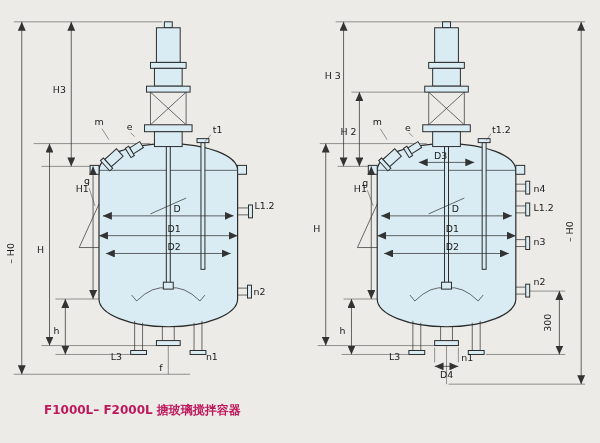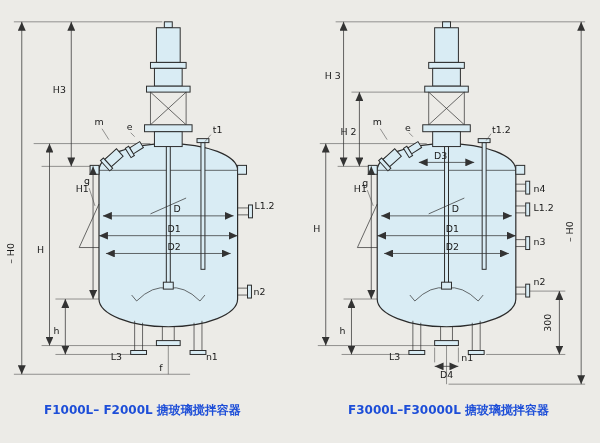--- a/index.html
+++ b/index.html
@@ -10,21 +10,21 @@
     overflow:hidden;
   }
   .sheet{display:flex;padding-top:4px;}
   figure{margin:0;width:300px;}
   svg{display:block;}
   svg text{
     font-size:9.5px;fill:#1a1a1a;
     font-family:"DejaVu Sans",sans-serif;
   }
   figcaption{
-    font-size:12px;font-weight:bold;color:#1d4ed8;
+    font-size:12px;font-weight:bold;color:#be185d;
     margin-top:2px;white-space:nowrap;
   }
   .cap-left{padding-left:44px;}
   .cap-right{padding-left:48px;}
   .dim{stroke:#333;fill:none;stroke-width:.75;}
   .ext{stroke:#444;fill:none;stroke-width:.55;}
   .lead{stroke:#444;fill:none;stroke-width:.55;}
   .part{fill:#d9ecf4;stroke:#2b2b2b;stroke-width:1;}
   .shell{fill:#d9ecf4;stroke:#2b2b2b;stroke-width:1.2;}
   .thin{stroke:#2b2b2b;stroke-width:.7;fill:none;}
@@ -326,16 +326,15 @@
         <text x="194" y="130">t1.2</text>
         <text x="236" y="190">n4</text>
         <text x="236" y="209">L1.2</text>
         <text x="236" y="243">n3</text>
         <text x="236" y="284">n2</text>
         <text x="90" y="360">L3</text>
         <text x="163" y="361">n1</text>
         <text x="254" y="322" text-anchor="middle" transform="rotate(-90 254 322)">300</text>
       </g>
     </svg>
-    <figcaption class="cap-right">F3000L–F30000L 搪玻璃搅拌容器</figcaption>
   </figure>
 
 </div>
 
 </body></html>

